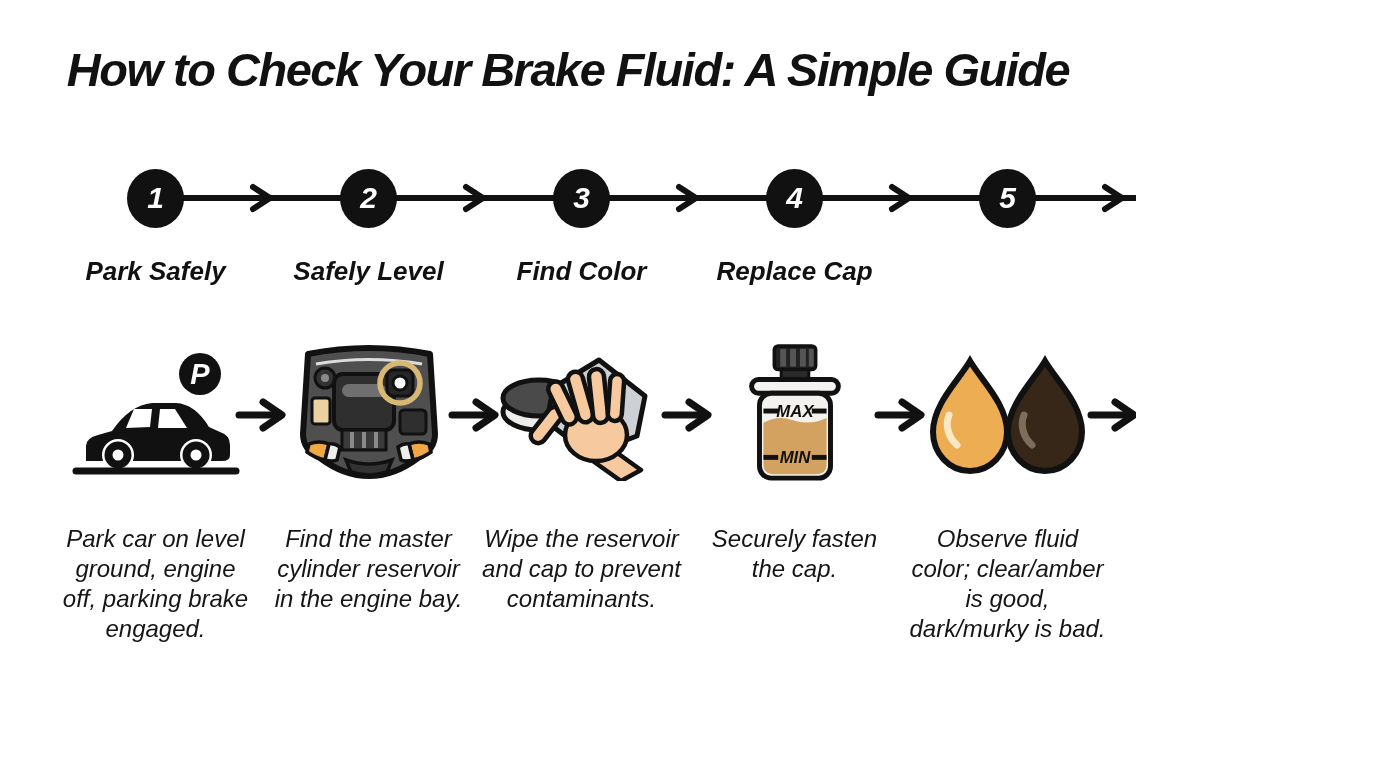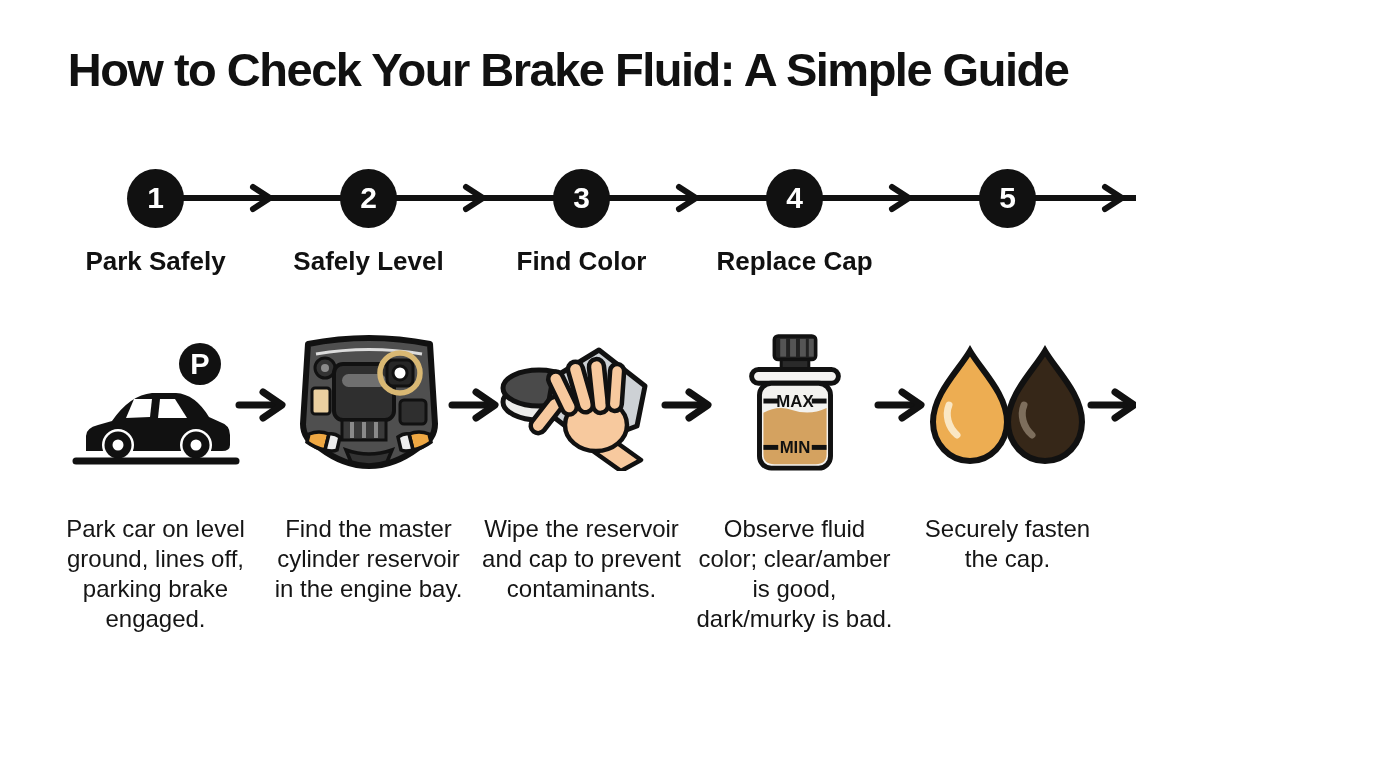--- a/index.html
+++ b/index.html
@@ -1,34 +1,34 @@
 <!DOCTYPE html>
 <html><head>
 <meta charset="utf-8">
 <style>
   html,body{margin:0;padding:0;background:#ffffff;}
   .canvas{
     position:relative;width:1136px;height:768px;background:#ffffff;overflow:hidden;
-    font-family:"Liberation Sans",sans-serif;color:#111;
+    font-family:"Liberation Sans",sans-serif;color:#111;font-style:italic;
   }
   .title{
     position:absolute;top:42px;left:0;width:100%;margin:0;
     text-align:center;font-size:47px;font-weight:bold;letter-spacing:-1.5px;color:#111;
   }
   .grid-wrap{position:absolute;left:49px;top:168px;width:1278px;}
   .row{display:grid;grid-template-columns:repeat(6,1fr);position:relative;}
   .row.circles{height:60px;}
   .tl-svg{position:absolute;left:0;top:0;pointer-events:none;}
   .cell{display:flex;justify-content:center;align-items:center;position:relative;}
   .circle{
     width:57px;height:59px;border-radius:50%;background:#111;color:#fff;
     display:flex;align-items:center;justify-content:center;
     font-size:30px;font-weight:bold;z-index:2;
   }
-  .row.labels{margin-top:18px;min-height:84px;align-items:start;}
+  .row.labels{margin-top:28px;min-height:84px;align-items:start;}
   .label{
     font-size:26px;font-weight:bold;text-align:center;line-height:1.18;
     max-width:170px;margin:0 auto;
   }
   .row.icons{height:146px;}
   .icon-cell{height:146px;}
   .arrows-svg{position:absolute;left:0;top:0;pointer-events:none;}
   .row.descs{margin-top:38px;align-items:start;}
   .desc{
     font-size:24px;text-align:center;line-height:30px;max-width:200px;margin:0 auto;color:#151515;
@@ -217,30 +217,30 @@
           <line x1="829" y1="75" x2="864" y2="75"></line>
             <polyline points="853,62 872,75 853,88"></polyline>
           <line x1="1042" y1="75" x2="1077" y2="75"></line>
             <polyline points="1066,62 1085,75 1066,88"></polyline>
         </g>
       </svg>
     </div>
 
     <div class="row descs">
       <div class="cell">
-          <div class="desc">Park car on level ground, lines off, parking brake engaged.</div>
+          <div class="desc">Park car on level ground, engine off, parking brake engaged.</div>
         </div>
       <div class="cell">
           <div class="desc">Find the master cylinder reservoir in the engine bay.</div>
         </div>
       <div class="cell">
           <div class="desc">Wipe the reservoir and cap to prevent contaminants.</div>
         </div>
       <div class="cell">
+          <div class="desc">Securely fasten the cap.</div>
+        </div>
+      <div class="cell">
           <div class="desc">Observe fluid color; clear/amber is good, dark/murky is bad.</div>
-        </div>
-      <div class="cell">
-          <div class="desc">Securely fasten the cap.</div>
         </div>
     </div>
 
   </div>
 </div>
 
 </body></html>

